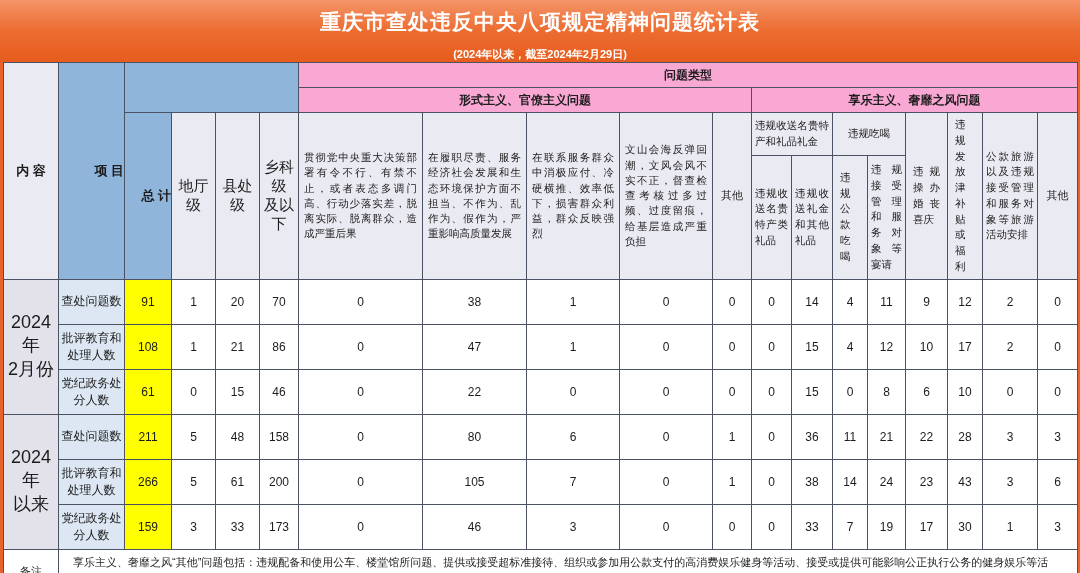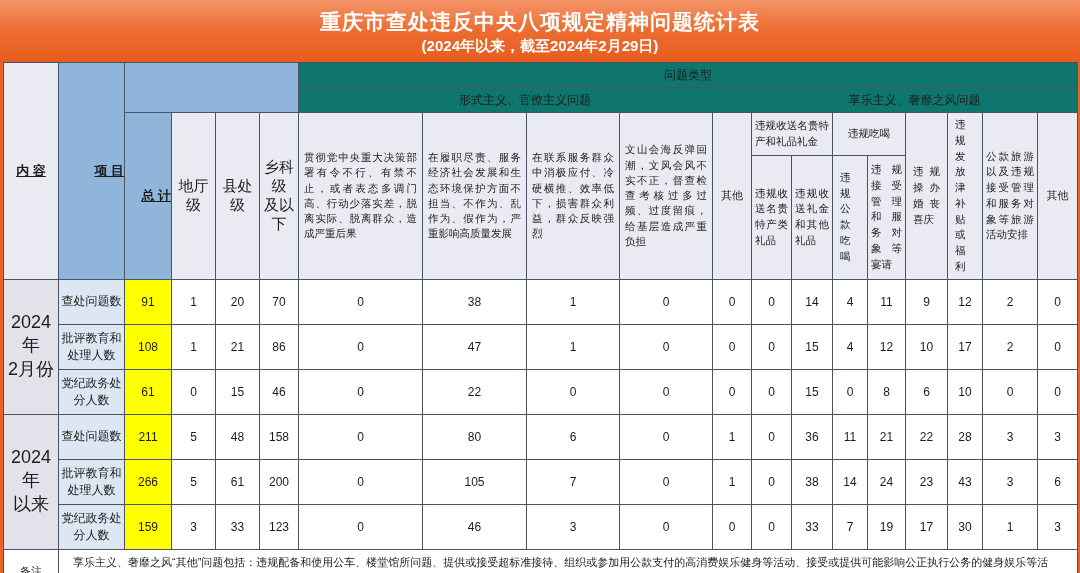--- a/index.html
+++ b/index.html
@@ -2,35 +2,35 @@
 <html><head>
 <meta charset="utf-8">
 <style>
   * { margin:0; padding:0; box-sizing:border-box; }
   body { width:1080px; height:573px; overflow:hidden; font-family:"Liberation Sans","DejaVu Sans",sans-serif; }
   .page { width:1080px; height:573px; background:#e8632a; display:flex; flex-direction:column; }
 
   .title-bar { height:62px; flex:0 0 62px; background:linear-gradient(180deg,#f49468 0%,#ec6c30 50%,#e65d1d 100%);
                text-align:center; color:#ffffff; padding-top:9px; }
   .page-title { font-size:21px; font-weight:bold; letter-spacing:1px; line-height:1.25; }
-  .page-subtitle { font-size:15px; font-weight:bold; margin-top:2px; }
+  .page-subtitle { font-size:11px; font-weight:bold; margin-top:12px; }
 
   table.main { border-collapse:collapse; table-layout:fixed; width:1074px; margin:0 3px; background:#ffffff; flex:0 0 auto; }
   td { border:1px solid #4b5263; vertical-align:middle; text-align:center; color:#1c1c1c; padding:0; overflow:hidden; font-size:12px; }
 
   tr.hr1 { height:25px; } tr.hr2 { height:25px; } tr.hr3 { height:40px; } tr.hr4 { height:73px; }
   tr.br { height:45px; } tr.nr { height:37px; }
 
   .blue   { background:#8fb5db;text-align:right; }
-  .lblue  { background:#0f766e; }
+  .lblue  { background:#f9a8d4;font-weight:bold; }
   .lav    { background:#eaeaf2; }
   .period { background:#e3e1ea; font-size:18px; }
   .rowlab { background:#dde7f3; font-size:12px; padding:0 2px;text-align:center; }
   .total  { background:#ffff00; }
-  .bold   { font-weight:bold;text-decoration:underline; }
+  .bold   { font-weight:bold; }
   .fs13   { font-size:13px; }
   .fs11   { font-size:15px; }
   .pre    { white-space:pre-line; }
   .desc   { font-size:10.5px; line-height:1.45; text-align:justify; text-align-last:left; padding:3px 5px; }
   .subh   { font-size:10.5px; line-height:1.5; text-align:justify; text-align-last:left; padding:2px 3px; }
   .subh-n { font-size:10.5px; line-height:1.5; text-align:justify; text-align-last:left; padding:4px 7px; }
   .other  { font-size:11px; }
 
   .note-label { font-size:11px; background:#ffffff; }
   .note-text  { font-size:11px; line-height:1.75; text-align:left; padding:3px 14px; background:#ffffff; }
@@ -209,21 +209,21 @@
       <td>23</td>
       <td>43</td>
       <td>3</td>
       <td>6</td>
     </tr>
     <tr class="br">
       <td class="rowlab">党纪政务处分人数</td>
       <td class="total">159</td>
       <td>3</td>
       <td>33</td>
-      <td>123</td>
+      <td>173</td>
       <td>0</td>
       <td>46</td>
       <td>3</td>
       <td>0</td>
       <td>0</td>
       <td>0</td>
       <td>33</td>
       <td>7</td>
       <td>19</td>
       <td>17</td>

